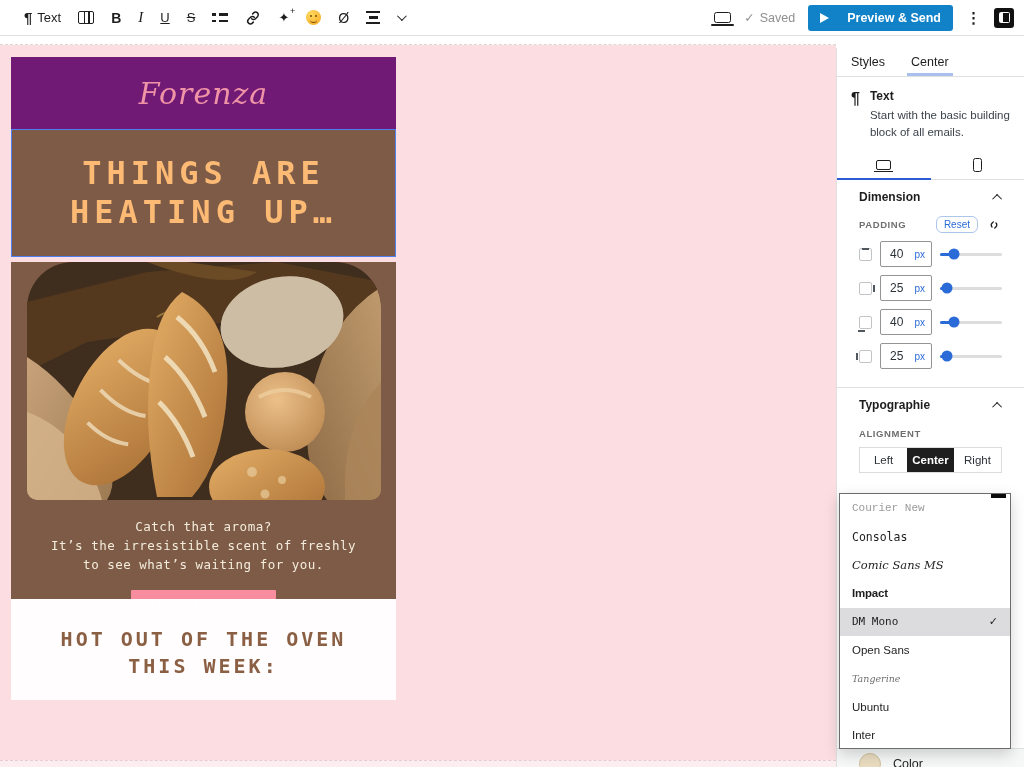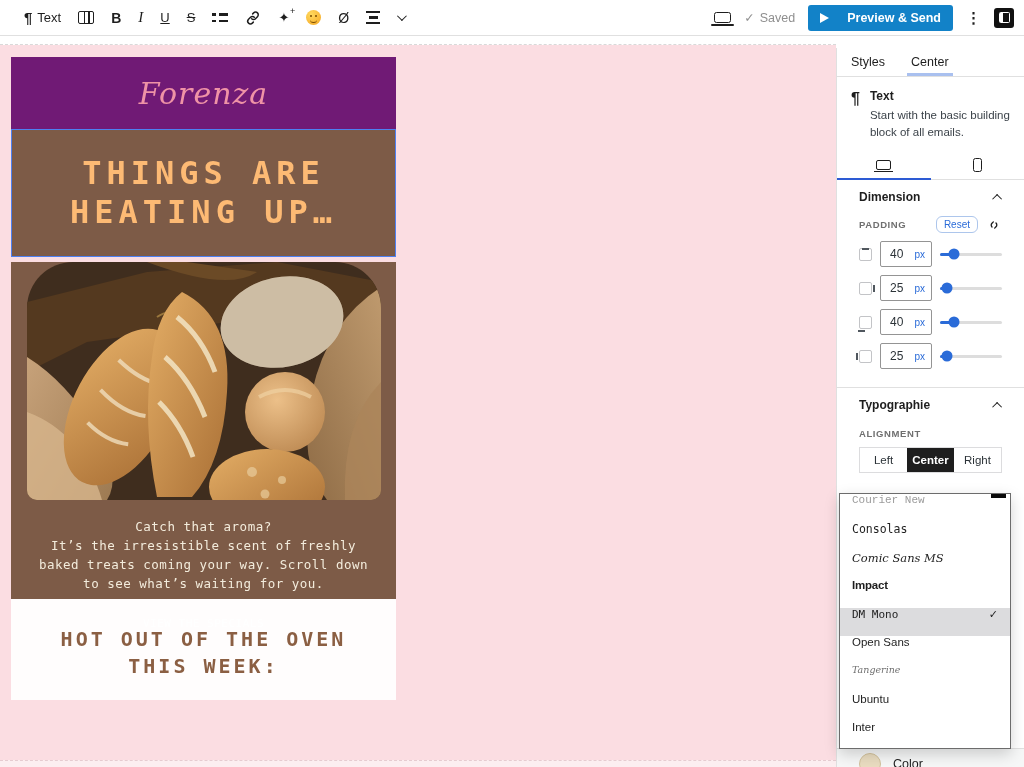--- a/index.html
+++ b/index.html
@@ -134,21 +134,21 @@
   .thumb-40{ left:23%; }  .thumb-25{ left:12%; }
   .seg { display:flex; border:1px solid #dcdcde; margin-top:6px; }
   .seg-item { flex:1; text-align:center; font-size:11.5px; padding:6px 0; cursor:pointer; color:#2c3338; }
   .seg-item.active { background:#1e1e1e; color:#fff; font-weight:700; }
   .font-select { margin-top:6px; height:27px; border:1px solid #949494; border-radius:2px; display:flex;
                  align-items:center; justify-content:space-between; padding:0 9px; cursor:pointer; }
   .font-select span { font-family:"DejaVu Sans Mono", monospace; font-size:11px; }
   .dropdown { position:absolute; left:2px; top:445px; width:172px; height:256px; background:#fff;
               border:1px solid #6c6c6c; box-shadow:0 5px 14px rgba(0,0,0,.18); z-index:20; }
   .dd-scrollthumb { position:absolute; top:0; right:4px; width:15px; height:3.5px; background:#0a0a0a; }
-  .dd-item { height:28.4px; display:flex; justify-content:space-between;
+  .dd-item { height:28.4px; display:flex; align-items:center; justify-content:space-between;
              padding:0 12px; font-size:11.5px; cursor:pointer; }
   .dd-item.selected { background:#dcdcde; }
   .dd-check { font-size:11px; color:#1e1e1e; }
   .f-courier  { font-family:"Liberation Mono", monospace; color:#9b9b9b; font-size:11px; }
   .f-consolas { font-family:"DejaVu Sans Mono", monospace; font-size:11.5px; }
   .f-comic    { font-family:"DejaVu Serif", serif; font-style:italic; font-size:11.5px; }
   .f-impact   { font-family:"Liberation Sans", sans-serif; font-weight:900; letter-spacing:-.2px; }
   .f-dmmono   { font-family:"DejaVu Sans Mono", monospace; font-size:11px; }
   .f-sans     { font-family:"Liberation Sans", sans-serif; }
   .f-tangerine{ font-family:"DejaVu Serif", serif; font-style:italic; font-size:9.5px; color:#6f6f6f; }
@@ -295,21 +295,20 @@
           <g fill="#e8cc9c" opacity=".7">
             <circle cx="225" cy="210" r="5"></circle>
               <circle cx="255" cy="218" r="4"></circle>
               <circle cx="238" cy="232" r="4.5"></circle>
           </g>
         </svg>
       </div>
       <div class="body-text">
         <div class="body-line">Catch that aroma?</div>
         <div class="body-line">It’s the irresistible scent of freshly</div>
-        <div class="body-line">baked treats coming your way.  Scroll down</div>
         <div class="body-line">to see what’s waiting for you.</div>
       </div>
       <button class="cta">VIEW THE SPECIALS</button>
     </div>
 
     <div class="email-footer">
       <div class="footer-line">HOT OUT OF THE OVEN</div>
       <div class="footer-line">THIS WEEK:</div>
     </div>
 

